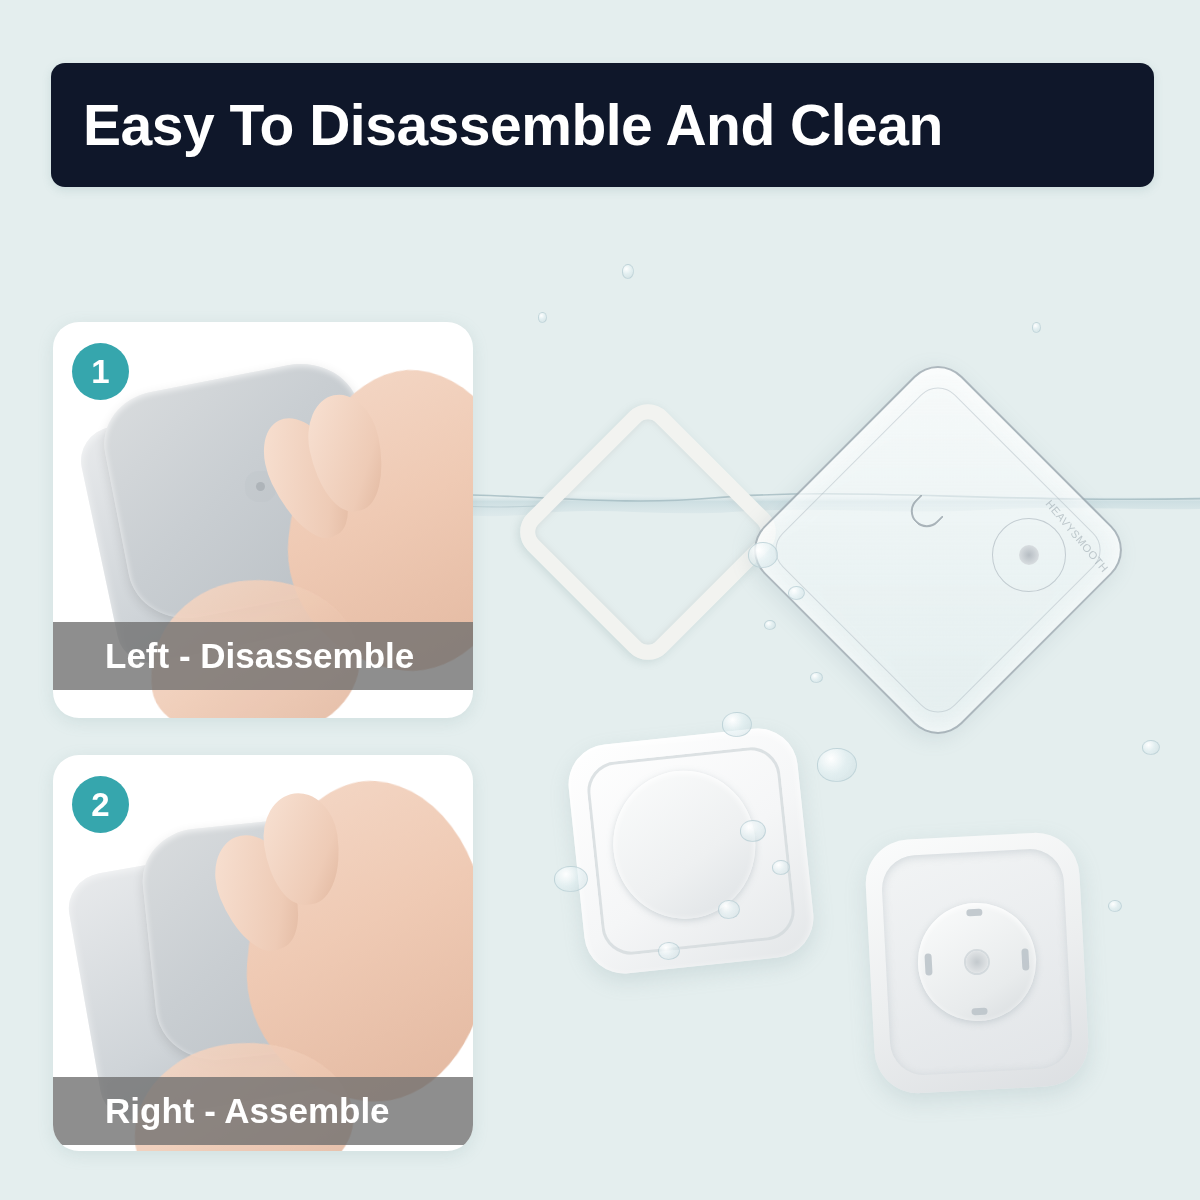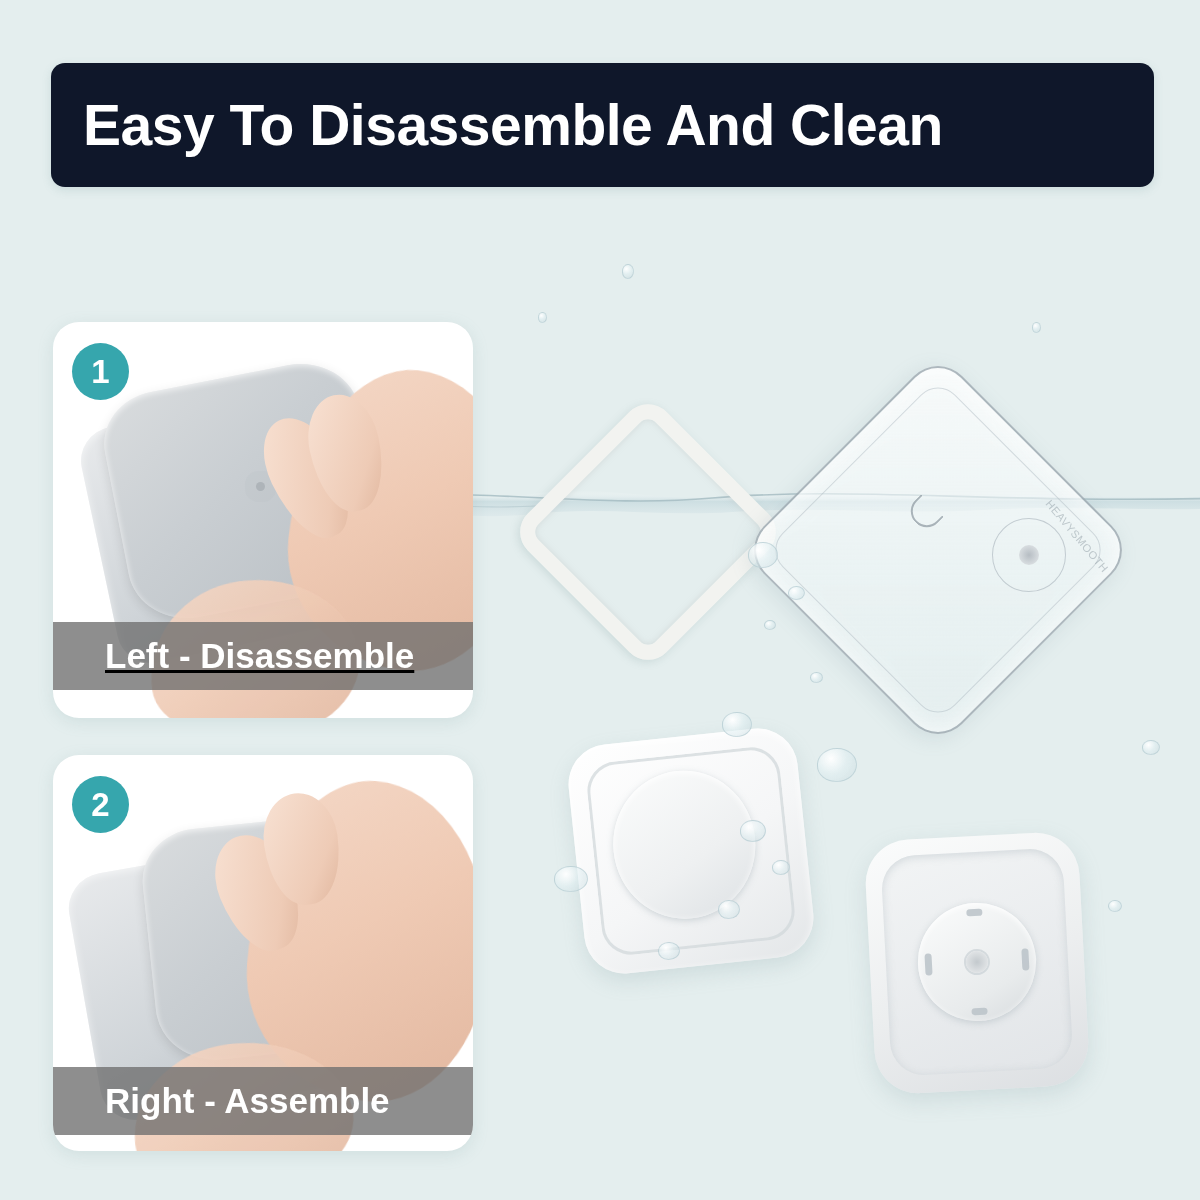--- a/index.html
+++ b/index.html
@@ -84,22 +84,22 @@
 
   
   .caption-bar {
     position: absolute;
     left: 0; right: 0;
     height: 68px;
     background: rgba(110,110,110,.78);
     display: flex;
     align-items: center;
   }
-  #card-1 .caption-bar { top: 300px; text-decoration: underline; }
-  #card-2 .caption-bar { top: 312px; }
+  #card-1 .caption-bar { top: 300px; }
+  #card-2 .caption-bar { top: 322px; }
   .caption-text {
     color: #ffffff;
     font-size: 35px;
     font-weight: 700;
     padding-left: 52px;
     white-space: nowrap;
   }
 
   
   .badge {

